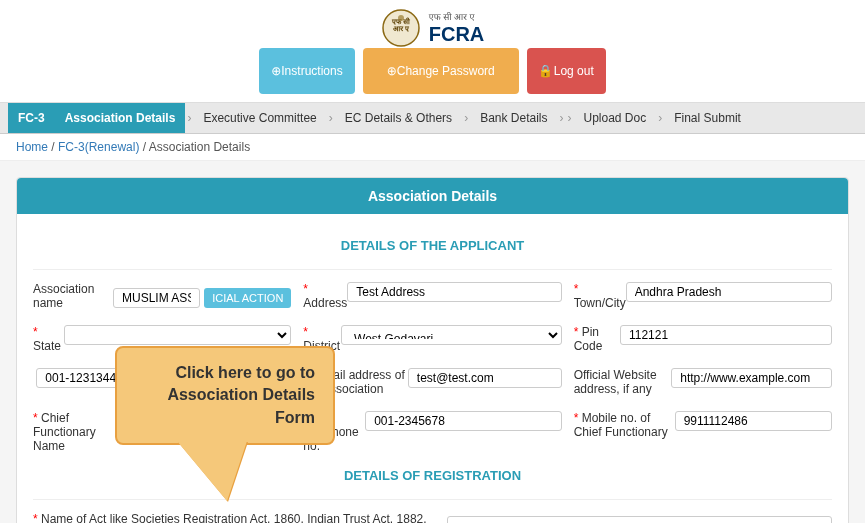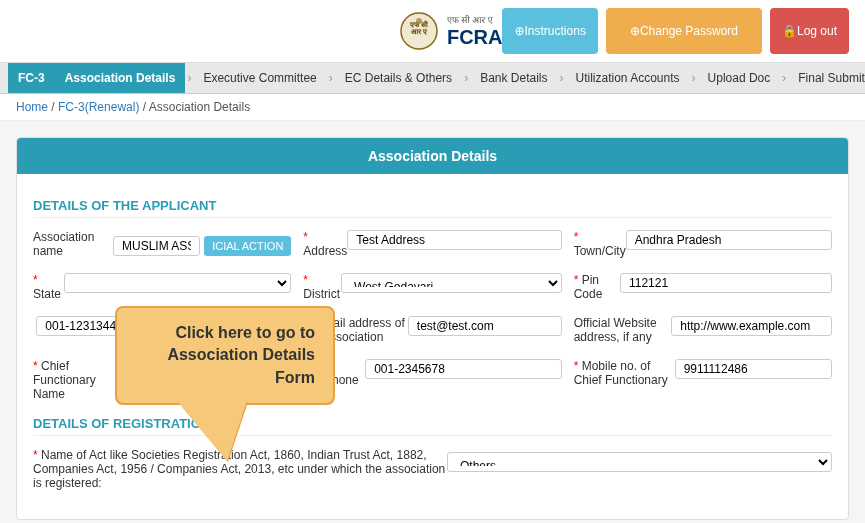--- a/index.html
+++ b/index.html
@@ -1,19 +1,19 @@
 <!DOCTYPE html>
 <html><head>
   <meta charset="utf-8">
   <style>
     * { box-sizing: border-box; margin: 0; padding: 0; }
     body { font-family: Arial, sans-serif; font-size: 13px; background: #f5f5f5; }
 
     
-    .header { background: #fff; padding: 8px 16px; display: flex; align-items: center; justify-content: flex-end; border-bottom: 1px solid #ddd; }
+    .header { background: #fff; padding: 8px 16px; display: flex; align-items: center; justify-content: space-between; border-bottom: 1px solid #ddd; flex-direction: column; }
     .logo-area { display: flex; align-items: center; gap: 8px; }
     .logo-text { font-size: 20px; font-weight: bold; color: #003366; }
     .logo-emblem { width: 40px; height: 40px; }
     .header-buttons { display: flex; gap: 8px; }
     .btn-instructions { background: #5bc0de; color: #fff; border: none; padding: 6px 12px; border-radius: 4px; cursor: pointer; font-size: 12px; }
     .btn-change-password { background: #f0ad4e; color: #fff; border: none; padding: 6px 24px; border-radius: 4px; cursor: pointer; font-size: 12px; }
     .btn-logout { background: #d9534f; color: #fff; border: none; padding: 16px 12px; border-radius: 4px; cursor: pointer; font-size: 12px; }
 
     
     .nav-tabs { background: #e8e8e8; display: flex; align-items: center; padding: 0 8px; border-bottom: 1px solid #ccc; font-size: 12px; }
@@ -24,21 +24,21 @@
     
     .breadcrumb { background: #fff; padding: 6px 16px; font-size: 12px; color: #555; border-bottom: 1px solid #eee; }
     .breadcrumb a { color: #337ab7; text-decoration: none; }
 
     
     .main-content { padding: 16px; }
     .form-panel { background: #fff; border: 1px solid #ddd; border-radius: 4px; }
     .form-panel-header { background: #2a9db5; color: #fff; padding: 10px 16px; font-size: 14px; font-weight: bold; text-align: center; border-radius: 4px 4px 0 0; }
 
     .form-body { padding: 16px; }
-    .section-title { color: #2a9db5; font-weight: bold; font-size: 13px; margin: 8px 0 12px 0; border-bottom: 1px solid #eee; padding-bottom: 4px; }
+    .section-title { color: #2a9db5; font-weight: bold; font-size: 13px; margin: 8px 0 12px 0; border-bottom: 1px solid #eee; padding-bottom: 16px; text-align: center; }
 
     .form-row { display: flex; gap: 12px; margin-bottom: 12px; }
     .form-group { flex: 1; display: flex; }
     .form-group label { font-size: 12px; margin-bottom: 3px; color: #333; }
     .form-group label .required { color: red; }
     .form-group input[type="text"],
     .form-group select { width: 100%; padding: 5px 8px; border: 1px solid #ccc; border-radius: 3px; font-size: 12px; height: 20px; }
     .form-group select { background: #fff; }
     .form-group input[type="text"]:read-only { background: #f9f9f9; }
 
@@ -79,21 +79,20 @@
 <div class="nav-tabs">
   <div class="nav-tab" style="background:#2a9db5; color:#fff; font-weight:bold;">FC-3</div>
   <div class="nav-tab active">Association Details</div>
   <span class="nav-tab-separator">›</span>
   <div class="nav-tab">Executive Committee</div>
   <span class="nav-tab-separator">›</span>
   <div class="nav-tab">EC Details &amp; Others</div>
   <span class="nav-tab-separator">›</span>
   <div class="nav-tab">Bank Details</div>
   <span class="nav-tab-separator">›</span>
-  <div class="nav-tab">Utilization Accounts</div>
   <span class="nav-tab-separator">›</span>
   <div class="nav-tab">Upload Doc</div>
   <span class="nav-tab-separator">›</span>
   <div class="nav-tab">Final Submit</div>
 
 </div>
 
 <div class="breadcrumb">
   <a href="#">Home</a>
   <span> / </span>

